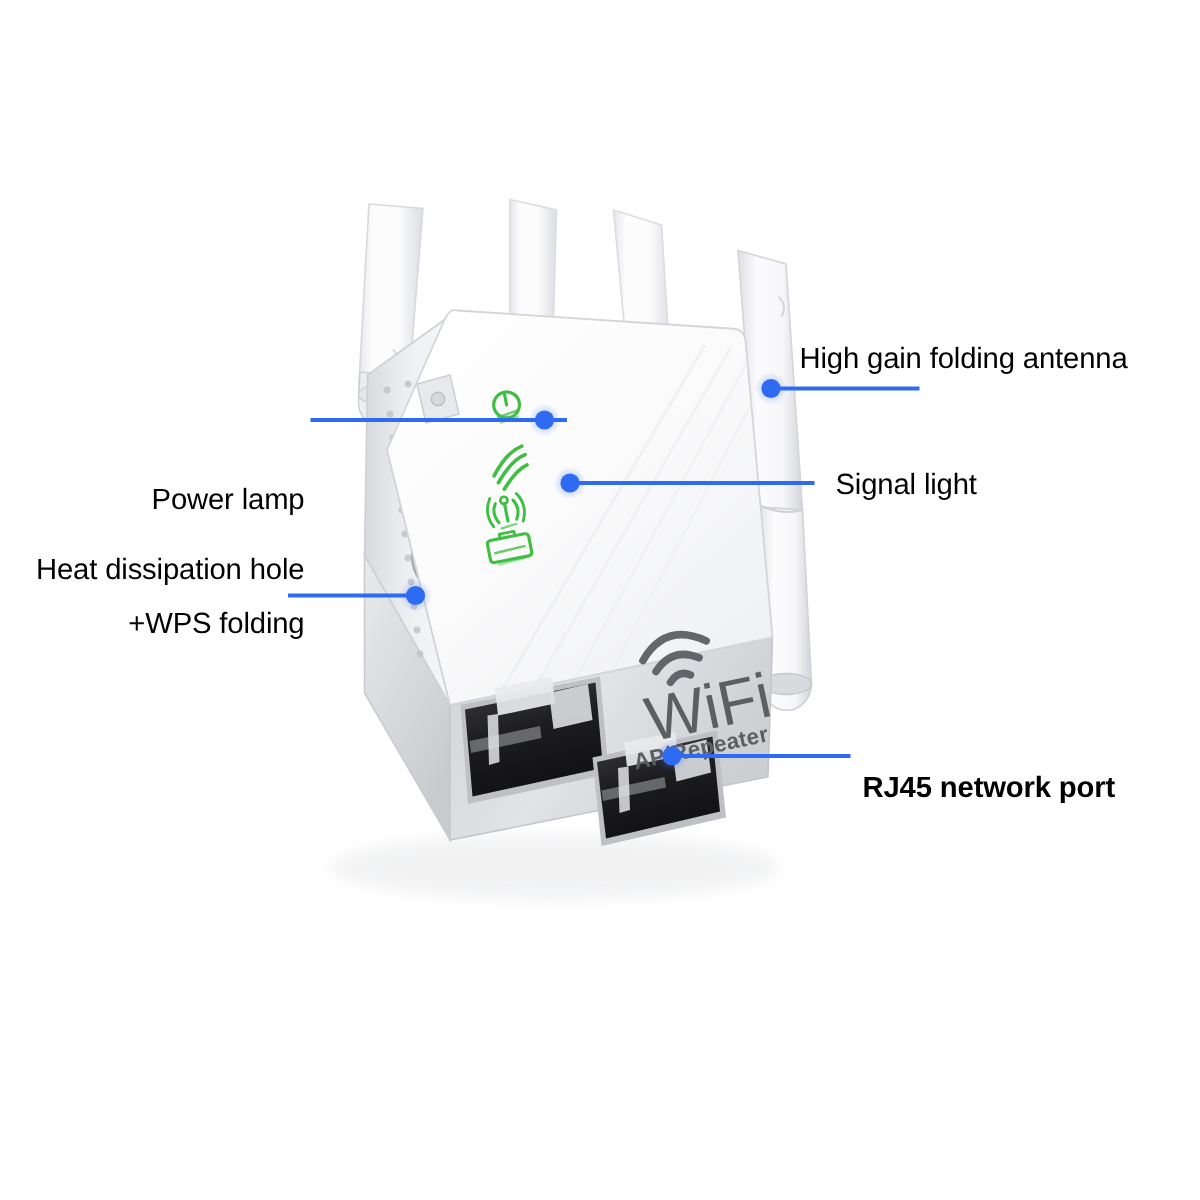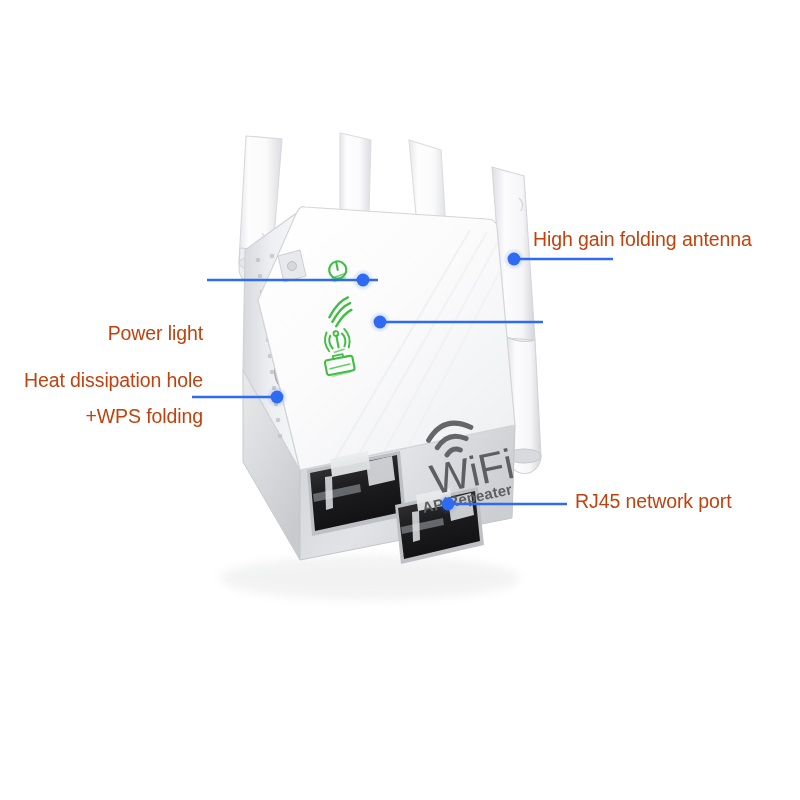--- a/index.html
+++ b/index.html
@@ -20,21 +20,21 @@
     overflow: hidden;
   }
   #scene {
     position: absolute;
     inset: 0;
     width: 800px;
     height: 800px;
   }
   .callout-label {
     position: absolute;
-    color: #c2410c;
+    color: #000000;
     font-size: 19.5px;
     font-weight: 400;
     letter-spacing: -0.1px;
     line-height: 1.42;
     white-space: pre;
     user-select: none;
   }
   .callout-label.right-align {
     text-align: right;
   }
@@ -272,24 +272,25 @@
       </g>
       <g>
         <line x1="447" y1="504" x2="567" y2="504" stroke="#2f6bf2" stroke-width="2.6"></line>
         <circle cx="448" cy="504" r="11" fill="url(#dotGlow)"></circle>
         <circle cx="448" cy="504" r="6.4" fill="#2f6bf2"></circle>
       </g>
     </g>
   </svg>
 
   <div class="callout-label right-align" style="left:68px; top:265px; width:135px;">
-    <div>Power light</div>
+    <div>Power lamp</div>
     <div>+WPS folding</div>
   </div>
 
   <div class="callout-label" style="left:24px; top:367px; width:230px;">Heat dissipation hole</div>
 
   <div class="callout-label" style="left:533px; top:226px; width:262px;">High gain folding antenna</div>
 
-
-  <div class="callout-label" style="left:575px; top:488px; width:200px;">RJ45 network port</div>
+  <div class="callout-label" style="left:557px; top:310px; width:150px;">Signal light</div>
+
+  <div class="callout-label" style="left:575px; top:512px; width:200px;font-weight:bold;">RJ45 network port</div>
 
 </div>
 
 </body></html>

